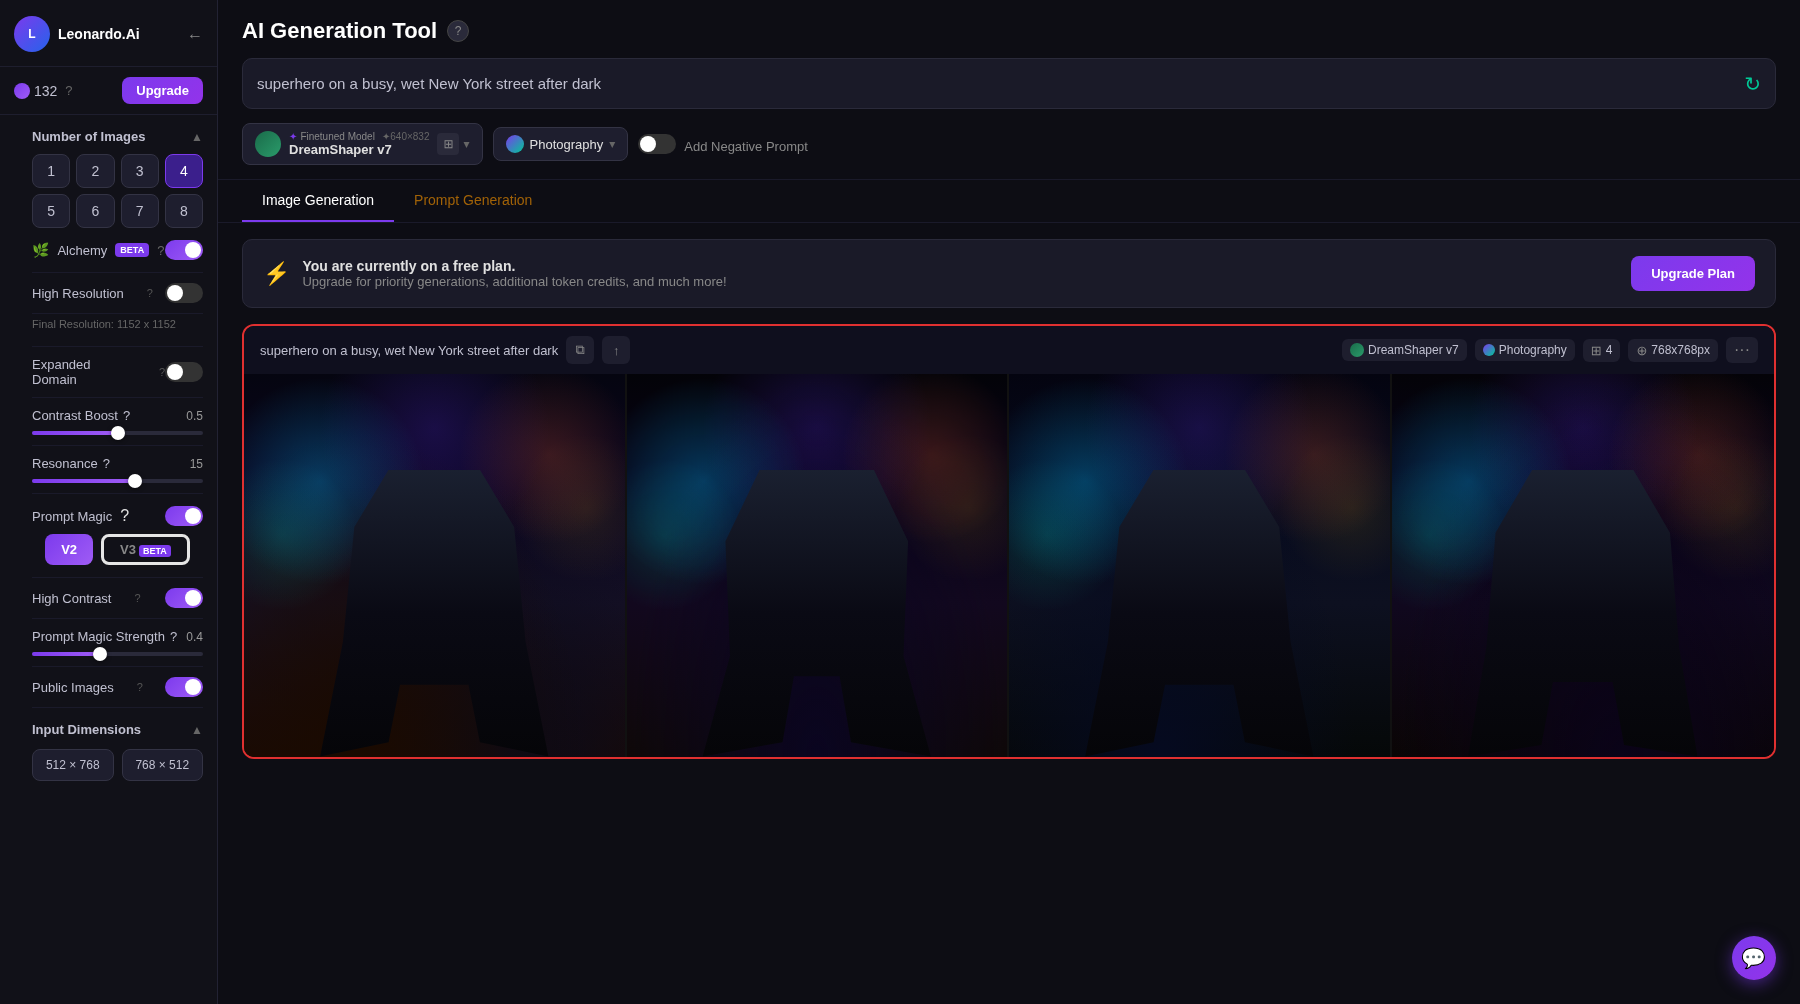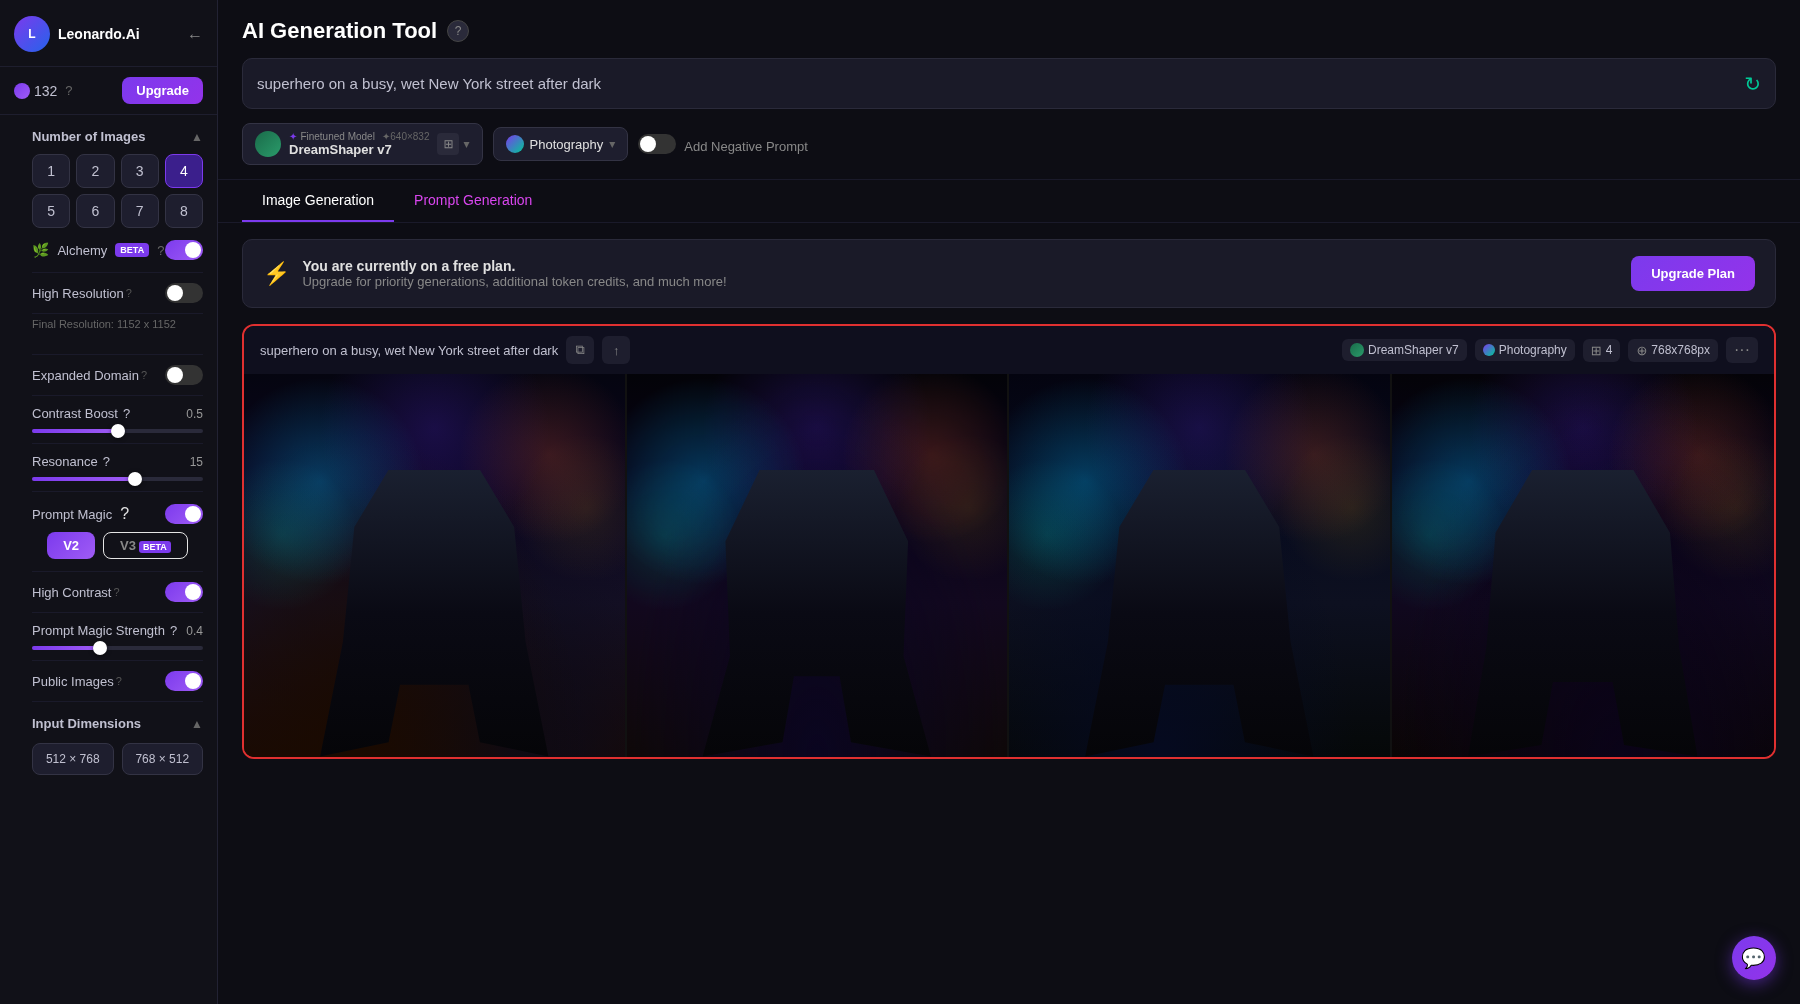--- a/index.html
+++ b/index.html
@@ -143,21 +143,21 @@
       display: flex;
       align-items: center;
       justify-content: space-between;
       padding: 10px 0;
       border-bottom: 1px solid #1a1a2a;
     }
     .toggle-row:last-child { border-bottom: none; }
     .toggle-label {
       display: flex;
       align-items: center;
-      gap: 2px;
+      gap: 23px;
       font-size: 13px;
       color: #c0c0d0;
     }
     .toggle-label .help-q {
       color: #555;
       font-size: 11px;
       cursor: pointer;
     }
 
     .toggle {
@@ -253,21 +253,21 @@
       cursor: pointer;
     }
     .v-tab.active {
       background: linear-gradient(135deg, #7c3aed, #9f5cf5);
       color: white;
       border: none;
     }
     .v-tab.inactive {
       background: transparent;
       color: #888;
-      border: 1px solid #e5e5e5;
+      border: 3px solid #e5e5e5;
     }
     .beta-badge {
       background: #7c3aed;
       color: white;
       font-size: 9px;
       padding: 1px 4px;
       border-radius: 3px;
       margin-left: 3px;
     }
 
@@ -470,21 +470,21 @@
     
     .tabs-row {
       display: flex;
       gap: 0;
       padding: 0 24px;
       border-bottom: 1px solid #1a1a2a;
     }
     .tab {
       padding: 12px 20px;
       font-size: 14px;
-      color: #d946ef;
+      color: #a16207;
       cursor: pointer;
       border-bottom: 2px solid transparent;
       position: relative;
     }
     .tab.active {
       color: #fff;
       border-bottom-color: #7c3aed;
     }
 
     
@@ -779,21 +779,21 @@
       <div class="toggle-label">
         <span>High Resolution</span>
         <span class="help-q">?</span>
       </div>
       <div class="toggle">
         <div class="toggle-track off">
           <div class="toggle-thumb"></div>
         </div>
       </div>
     </div>
-    <div class="resolution-note" style="padding-bottom:24px;border-bottom:1px solid #1a1a2a;">Final Resolution: 1152 x 1152</div>
+    <div class="resolution-note" style="padding-bottom:16px;border-bottom:1px solid #1a1a2a;">Final Resolution: 1152 x 1152</div>
 
     <div class="toggle-row">
       <div class="toggle-label">
         <span>Expanded Domain</span>
         <span class="help-q">?</span>
       </div>
       <div class="toggle">
         <div class="toggle-track off">
           <div class="toggle-thumb"></div>
         </div>

